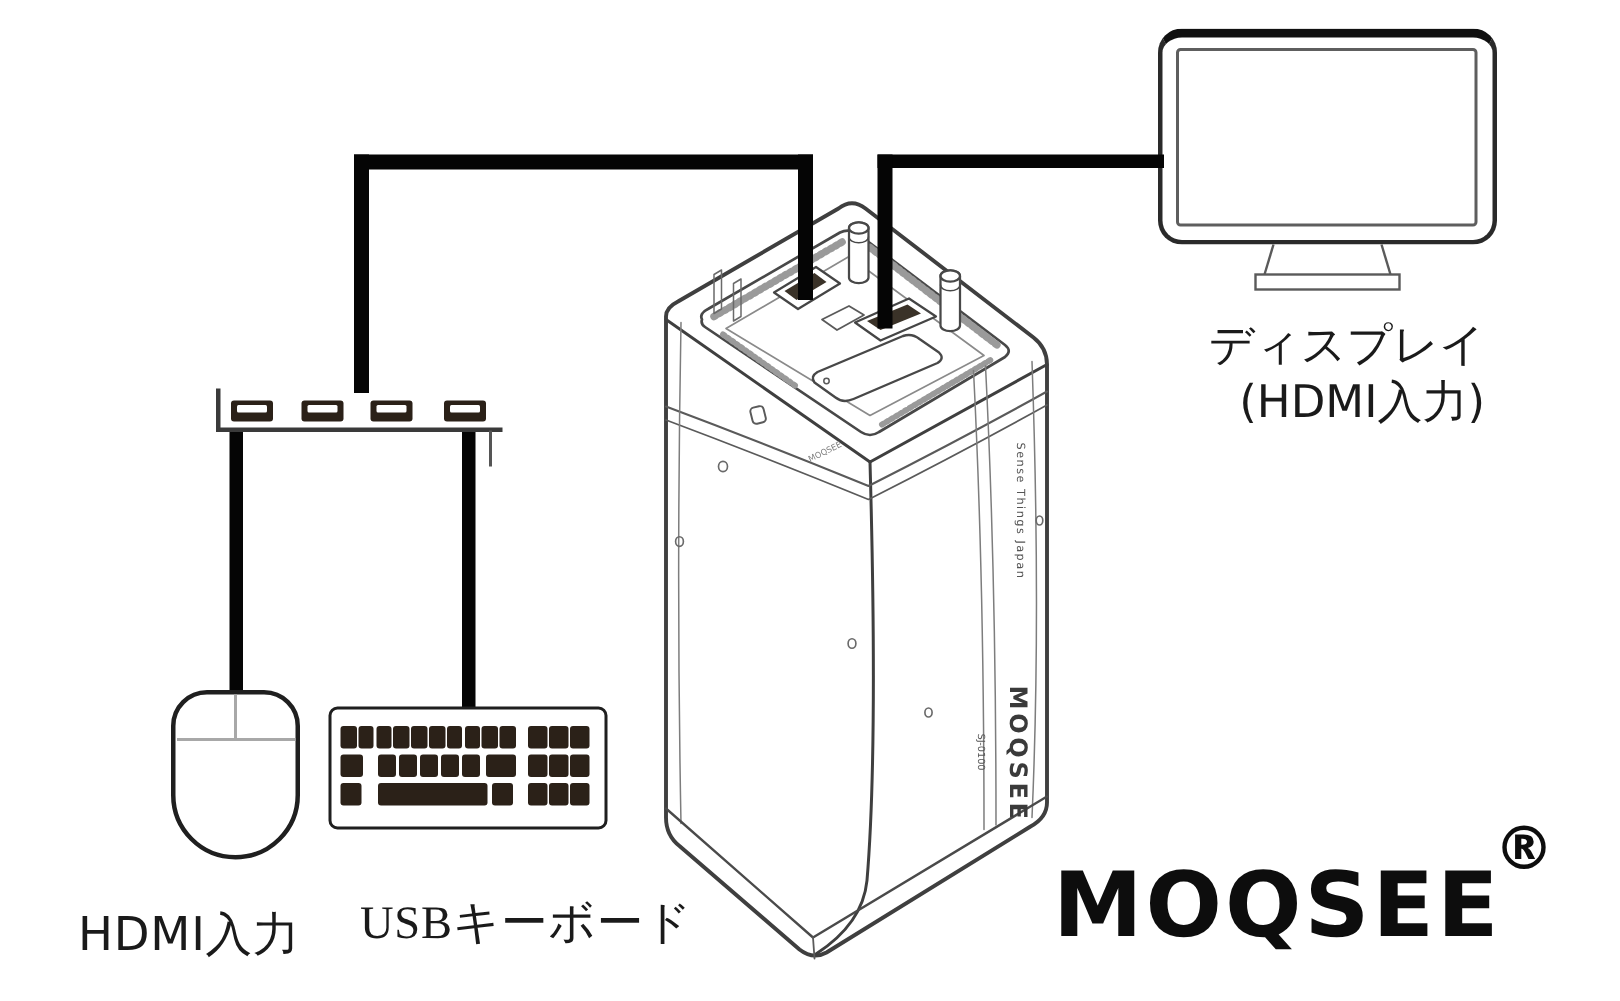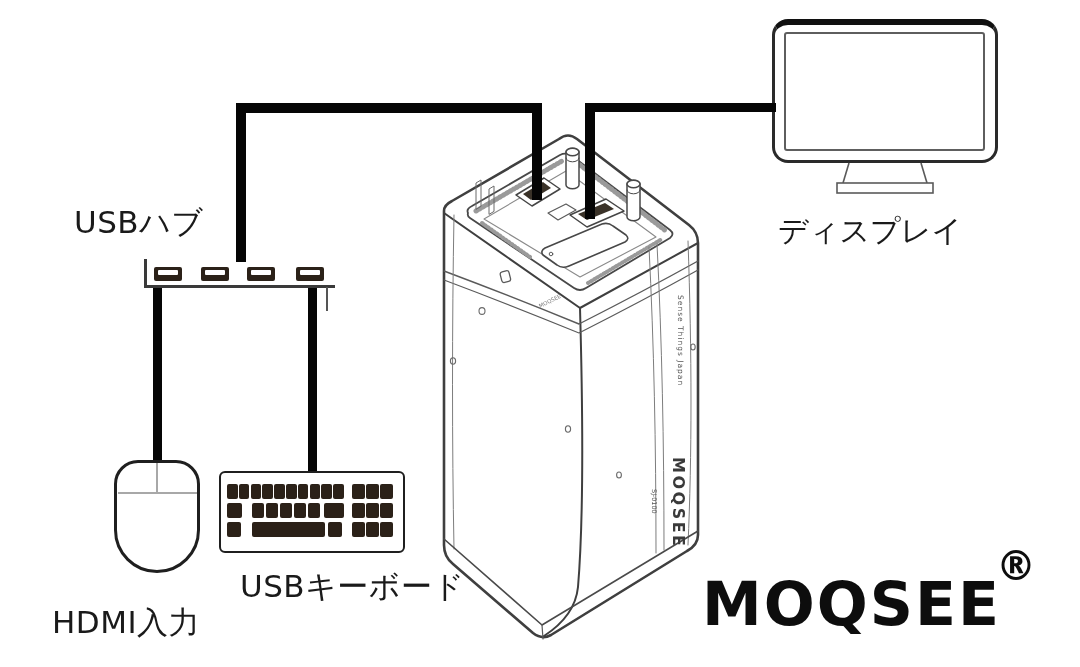--- a/index.html
+++ b/index.html
@@ -12,21 +12,21 @@
   .usbport{position:absolute;width:28px;height:14px;background:#2b2118;border-radius:2px;}
   .usbport .slot{position:absolute;left:4px;right:4px;top:3px;height:5px;background:#fff;border-radius:1px;}
   .key{position:absolute;height:15px;background:#2b2118;border-radius:2px;}
   #monitor-frame{position:absolute;left:772px;top:19px;width:226px;height:144px;background:#fff;
                  border:3px solid #2a2a2a;border-top:6px solid #101010;border-radius:16px;box-sizing:border-box;}
   #monitor-screen{position:absolute;left:9px;right:10px;top:7px;bottom:9px;border:2px solid #5e5e5e;border-radius:3px;}
   #mouse-body{position:absolute;left:114px;top:460px;width:86px;height:113px;background:#fff;
               border:3px solid #1f1f1f;border-radius:24px 24px 43px 43px;box-sizing:border-box;}
   #keyboard-body{position:absolute;left:219px;top:471px;width:186px;height:82px;background:#fff;
                  border:2.5px solid #1f1f1f;border-radius:6px;box-sizing:border-box;}
-  #display-label{position:absolute;left:778px;top:212px;width:212px;text-align:left;color:#1a1a1a;
+  #display-label{position:absolute;left:778px;top:212px;width:212px;text-align:right;color:#1a1a1a;
                  font-size:30px;line-height:1.28;}
   #brand-logo-text{position:absolute;left:702px;top:574px;font-size:60px;font-weight:bold;
                    letter-spacing:2px;color:#0d0d0d;line-height:1;}
   #brand-logo-reg{position:absolute;left:996px;top:546px;font-size:40px;font-weight:bold;color:#0d0d0d;line-height:1;}
 </style>
 </head>
 <body>
 
 <div id="screen">
 
@@ -173,23 +173,23 @@
         <div class="key" style="left: 159px; top: 30px; width: 12.5px;"></div>
         <div class="key" style="left: 6px; top: 49px; width: 14px;"></div>
         <div class="key" style="left: 31px; top: 49px; width: 73px;"></div>
         <div class="key" style="left: 107px; top: 49px; width: 14px;"></div>
         <div class="key" style="left: 131px; top: 49px; width: 12.5px;"></div>
         <div class="key" style="left: 145px; top: 49px; width: 12.5px;"></div>
         <div class="key" style="left: 159px; top: 49px; width: 12.5px;"></div>
       </div>
   </div>
 
-  <div class="label" style="left:74px;top:202px;">USBハブ</div>
   <div class="label" style="left:52px;top:602px;">HDMI入力</div>
-  <div class="label" style="left:240px;top:566px;">USBキーボード</div>
+  <div class="label" style="left:240px;top:594px;font-family:Liberation Serif, serif;">USBキーボード</div>
   <div id="display-label">
     <div>ディスプレイ</div>
+    <div>(HDMI入力)</div>
   </div>
 
   <div id="brand-logo-text">MOQSEE</div>
   <div id="brand-logo-reg">®</div>
 
 </div>
 
 </body></html>

